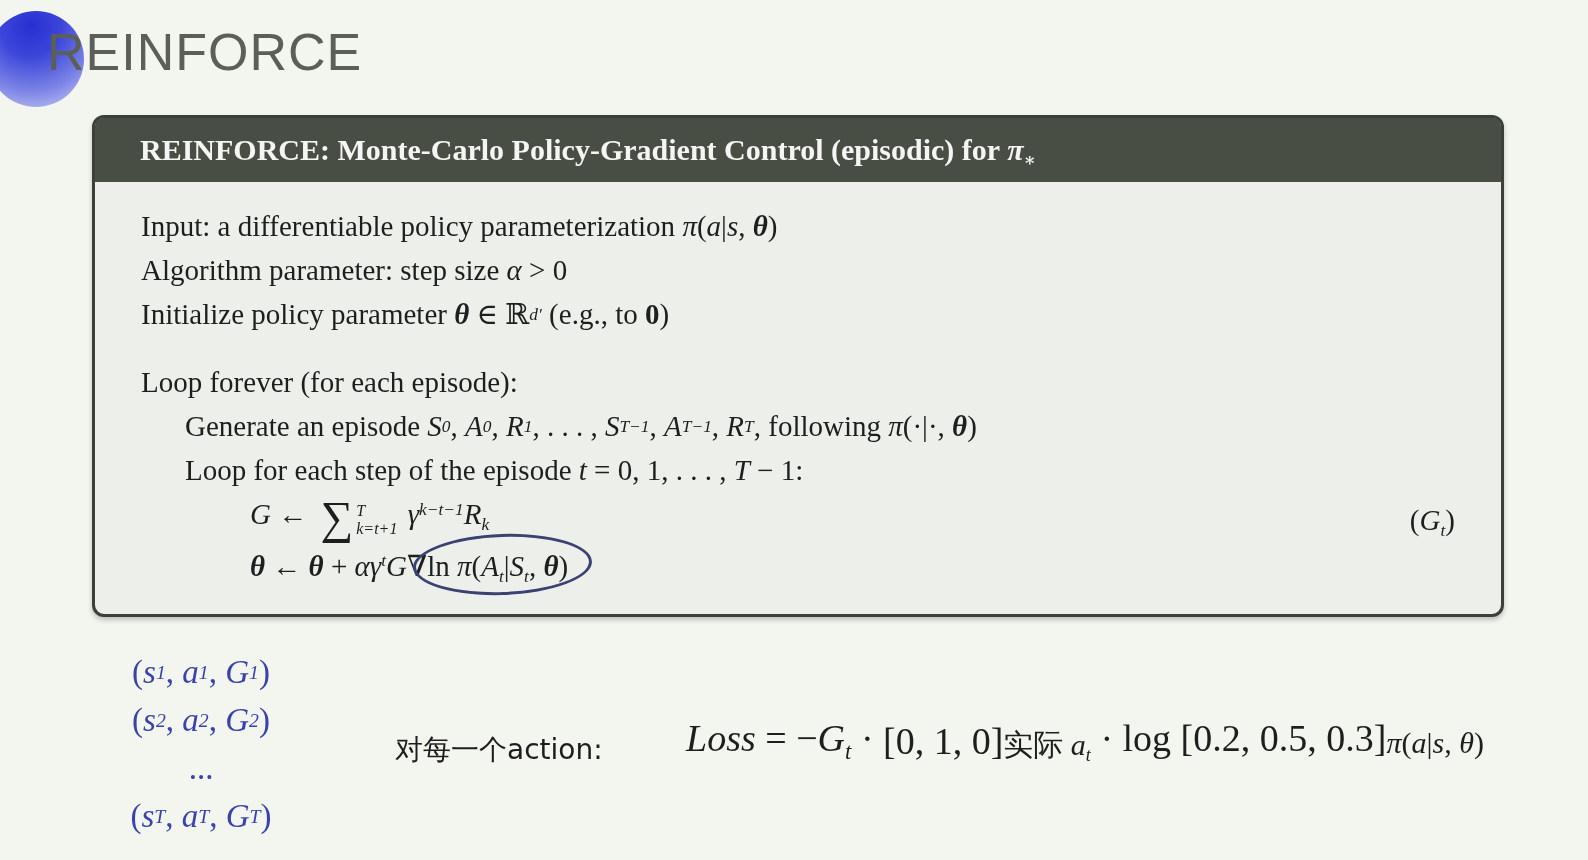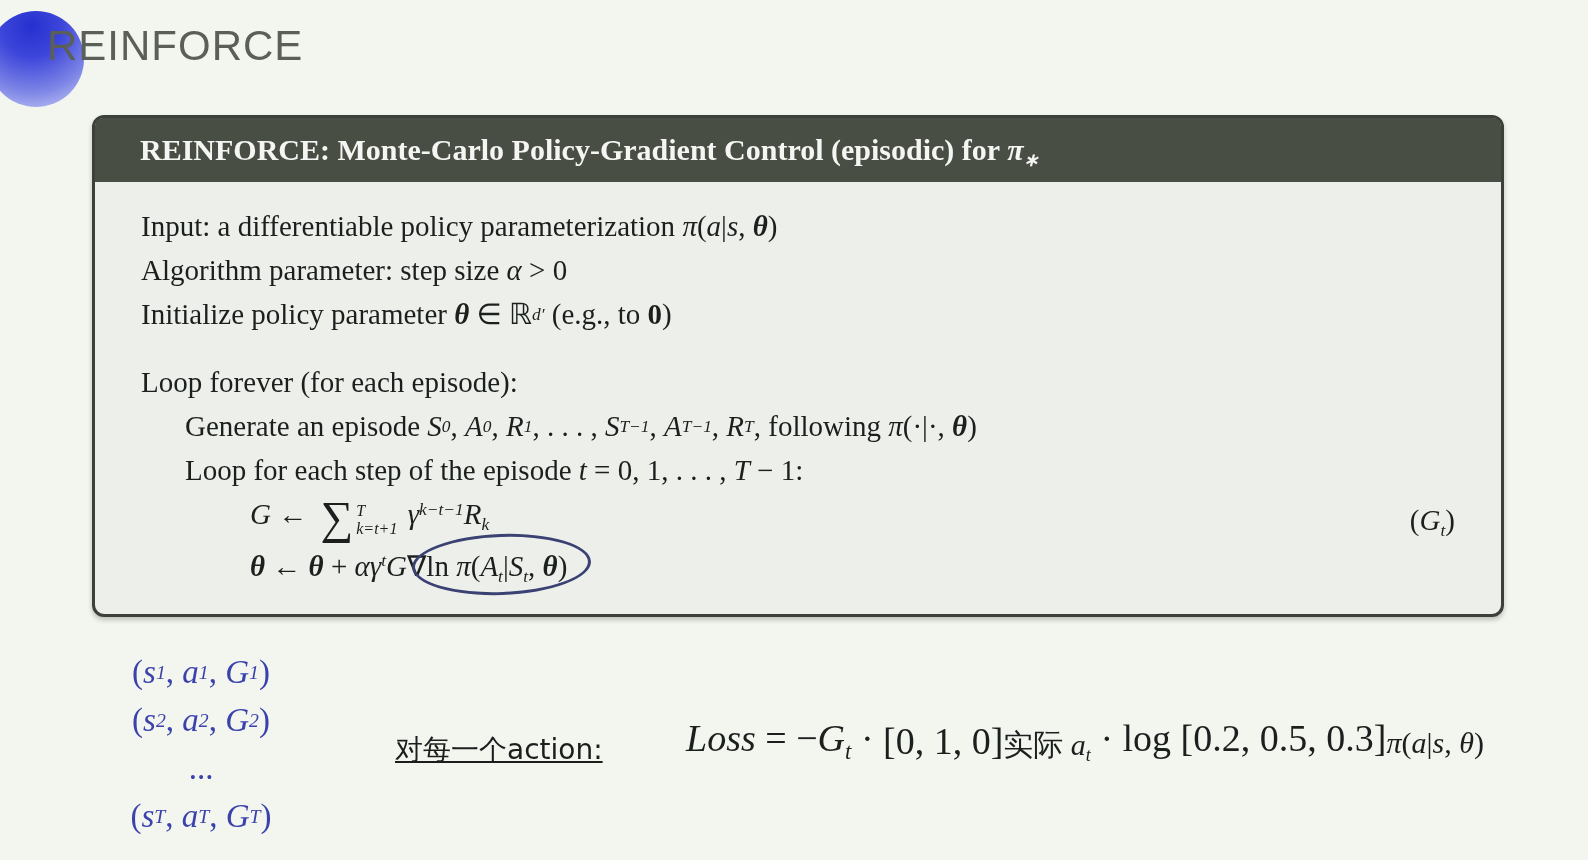--- a/index.html
+++ b/index.html
@@ -10,30 +10,29 @@
     color:var(--body-text,#1b1f1e);
   }
   
   .logo-sphere{
     position:absolute;left:-12px;top:11px;width:96px;height:96px;border-radius:50%;
     background:radial-gradient(circle at 45% 16%, #2630cf 0%, #3d46da 32%, #7d85e6 68%, #cdd1f6 100%);
   }
   .slide-title{
     position:absolute;left:47px;top:22px;
     font-family:"Liberation Sans","DejaVu Sans",sans-serif;
-    font-size:42px;color:var(--title-gray,#5a5f57);letter-spacing:1px;
+    font-size:52px;color:var(--title-gray,#5a5f57);letter-spacing:1px;
   }
   
   .algo-box{
     position:absolute;left:92px;top:115px;width:1412px;height:502px;box-sizing:border-box;
     background:var(--box-bg,#edf0ea);
     border:3px solid var(--box-border,#3b4138);
     border-radius:12px;
     box-shadow:0 3px 5px rgba(0,0,0,.22);
-    font-family:Liberation Serif, serif;
   }
   .algo-header{
     height:64px;background:var(--header-bg,#484e44);
     border-radius:8px 8px 0 0;
     display:flex;align-items:center;padding-left:45px;
     color:var(--header-text,#f5f5f3);font-size:30px;font-weight:bold;white-space:pre;
   }
   .algo-body{padding:22px 30px 0 46px;font-size:29px;}
   .algo-line{height:44px;display:flex;align-items:center;white-space:pre;}
   .tall{height:52px;position:relative;}
@@ -57,21 +56,21 @@
     border:3px solid var(--ellipse,#3a4173);border-radius:50%;
     transform:rotate(-2deg);pointer-events:none;
   }
   
   .tuples{position:absolute;left:88px;top:648px;width:226px;color:var(--tuple-blue,#3c42ac);font-size:33px;}
   .tuple-row{height:48px;display:flex;justify-content:center;align-items:center;white-space:pre;}
   
   .action-label{
     position:absolute;left:395px;top:731px;
     font-family:"DejaVu Sans","Liberation Sans",sans-serif;
-    font-size:28px;color:#1d1d1d;text-decoration:underline;
+    font-size:28px;color:#1d1d1d;
   }
   .loss-row{position:absolute;left:686px;top:716px;display:flex;align-items:flex-start;font-size:38px;white-space:pre;}
   .ugroup{display:inline-flex;flex-direction:row;align-items:center;}
   .udash{width:96%;height:0;border-top:4px dashed var(--dash,#4d5258);margin-top:12px;}
   .ulabel{margin-top:9px;font-size:30px;}
 </style>
 </head>
 <body>
 
 <div class="page">

